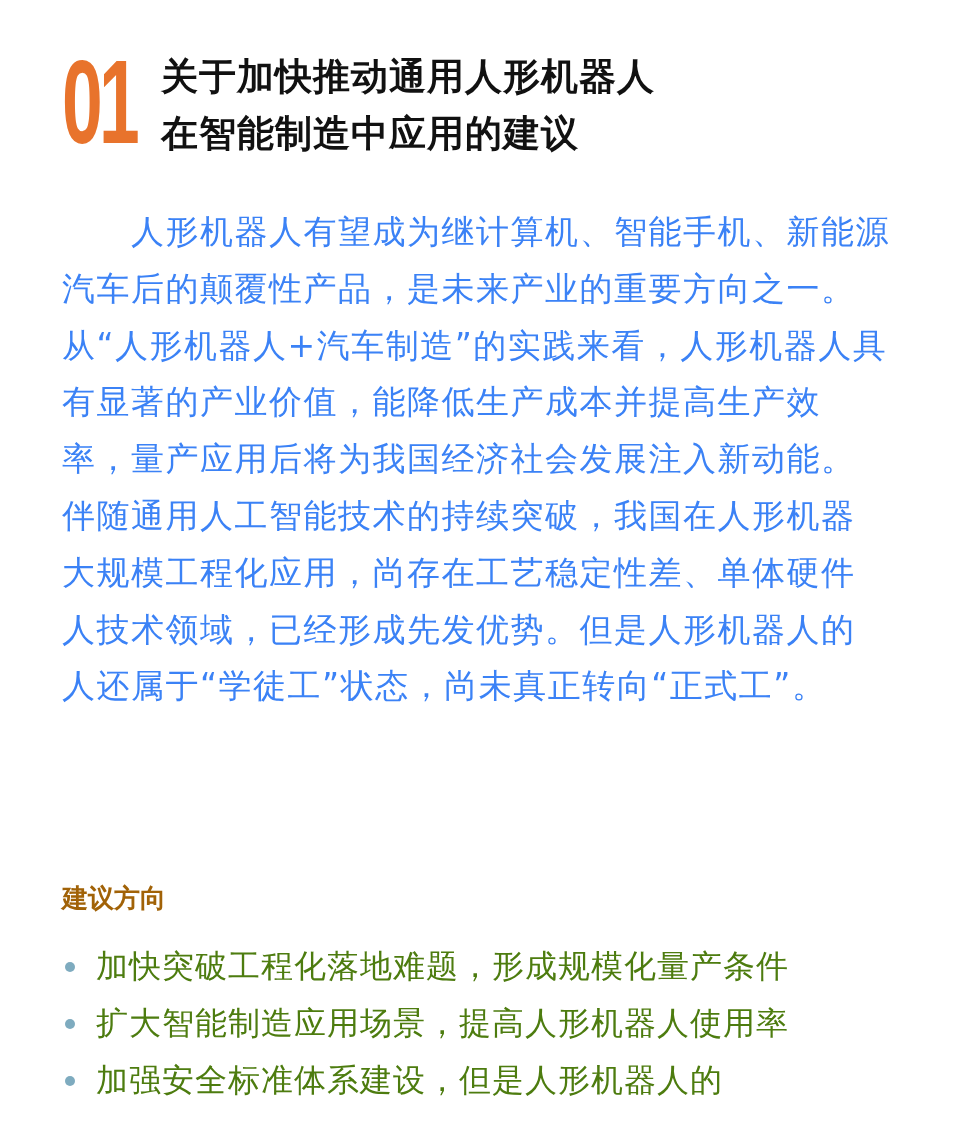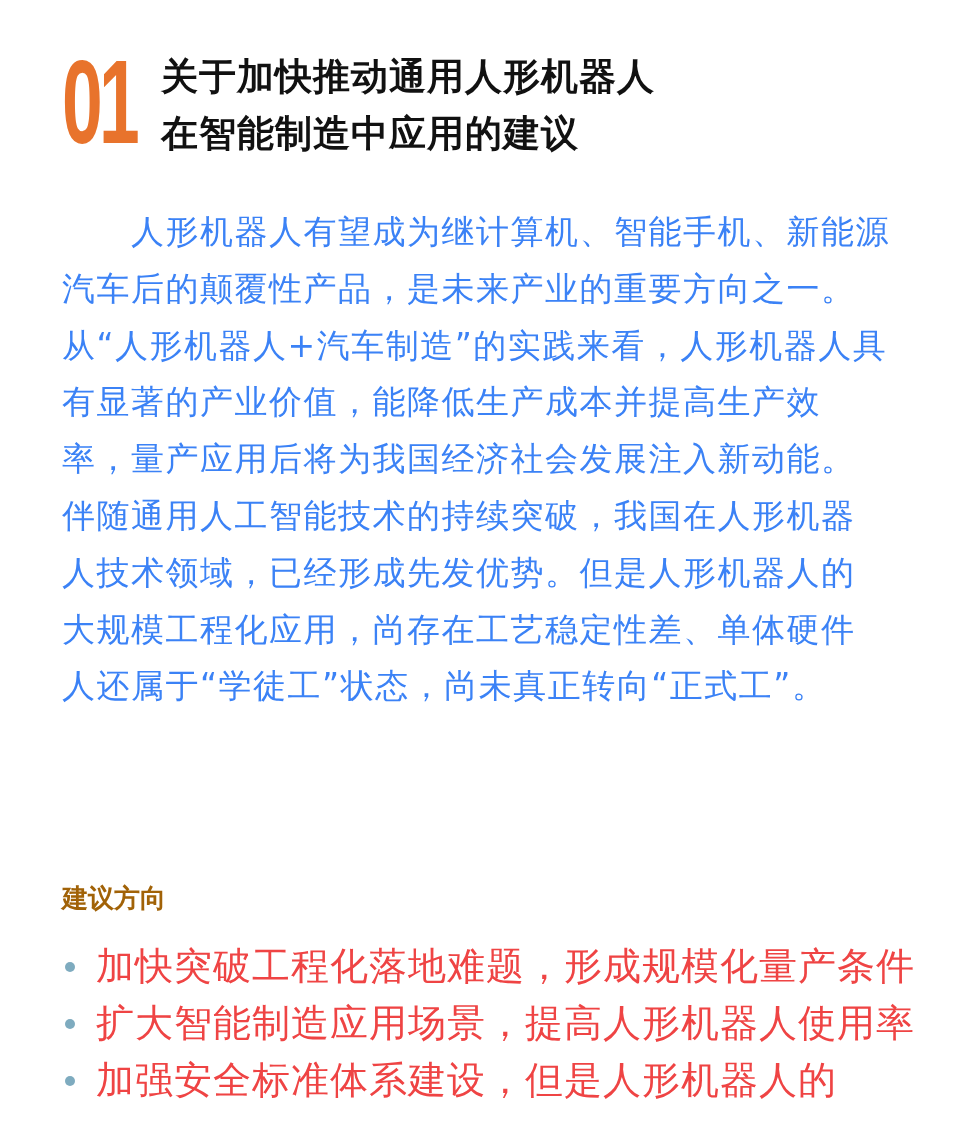--- a/index.html
+++ b/index.html
@@ -80,22 +80,22 @@
     .bullet-dot {
       width: 10px;
       height: 10px;
       border-radius: 50%;
       background: #7eabbf;
       margin-right: 21px;
       margin-left: 3px;
       flex: none;
     }
     .bullet-text {
-      font-size: 38px;
-      color: #ef4444;
+      font-size: 32px;
+      color: #4d7c0f;
       letter-spacing: 1px;
       white-space: nowrap;
     }
   </style>
 </head>
 <body>
 
 <div class="header">
   <div class="number">01</div>
   <div class="title">
@@ -104,22 +104,22 @@
   </div>
 </div>
 
 <div class="body-text">
   <div class="line">　　人形机器人有望成为继计算机、智能手机、新能源</div>
   <div class="line">汽车后的颠覆性产品，是未来产业的重要方向之一。</div>
   <div class="line">从“人形机器人+汽车制造”的实践来看，人形机器人具</div>
   <div class="line">有显著的产业价值，能降低生产成本并提高生产效</div>
   <div class="line">率，量产应用后将为我国经济社会发展注入新动能。</div>
   <div class="line">伴随通用人工智能技术的持续突破，我国在人形机器</div>
+  <div class="line">大规模工程化应用，尚存在工艺稳定性差、单体硬件</div>
   <div class="line">人技术领域，已经形成先发优势。但是人形机器人的</div>
-  <div class="line">大规模工程化应用，尚存在工艺稳定性差、单体硬件</div>
   <div class="line">人还属于“学徒工”状态，尚未真正转向“正式工”。</div>
 </div>
 
 <div class="section-title">建议方向</div>
 
 <ul class="bullets">
   <li>
     <span class="bullet-dot"></span>
     <span class="bullet-text">加快突破工程化落地难题，形成规模化量产条件</span>
   </li>

